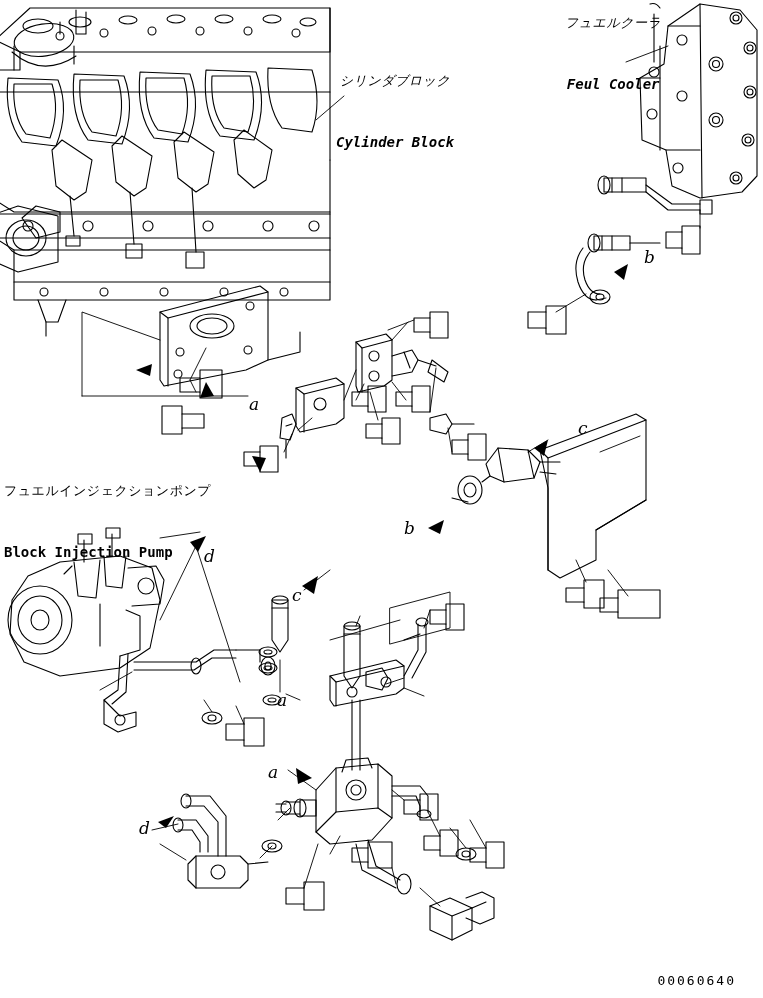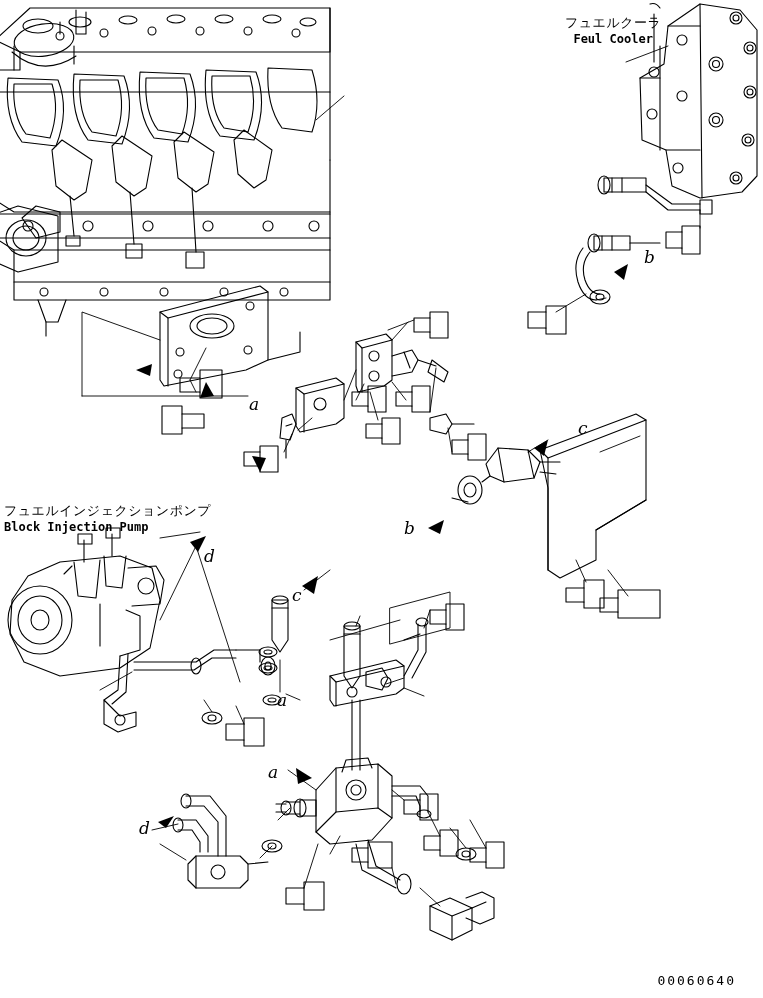--- a/index.html
+++ b/index.html
@@ -5,22 +5,22 @@
   html, body { margin:0; padding:0; background:#ffffff; }
   body {
     width:763px; height:998px; position:relative; overflow:hidden;
     font-family:"Liberation Sans", sans-serif; color:#000;
   }
   #sheet { position:absolute; inset:0; }
   svg.art { position:absolute; left:0; top:0; width:763px; height:998px; }
 
   .lbl { position:absolute; white-space:nowrap; }
   .lbl .jp { font-size:13px; letter-spacing:0.5px; font-family:"DejaVu Sans", sans-serif; }
-  .lbl .en { font-size:12px; font-family:"DejaVu Sans Mono", monospace; font-weight:bold; letter-spacing:0px; }
-  .lbl.center { text-align:center; }
+  .lbl .en { font-size:14px; font-family:"DejaVu Sans Mono", monospace; font-weight:bold; letter-spacing:0px;margin-top:44px; }
+  .lbl.center { text-align:center;font-style:italic; }
 
   .callout { position:absolute; font-family:"DejaVu Serif", serif; font-style:italic; font-size:17px; }
 
   .partno {
     position:absolute; right:27px; bottom:10px;
     font-family:"DejaVu Sans Mono", monospace; font-size:13px; letter-spacing:2px;
   }
 </style>
 </head>
 <body>
@@ -464,27 +464,31 @@
         <path d="M206 536 L 190 542 L 198 552 Z"></path>
         <path d="M296 768 L 312 778 L 298 784 Z"></path>
         <path d="M158 822 L 174 816 L 166 828 Z"></path>
         <path d="M628 264 L 614 272 L 624 280 Z"></path>
         <path d="M428 528 L 444 520 L 440 534 Z"></path>
         <path d="M548 440 L 534 448 L 544 456 Z"></path>
       </g>
     </g>
   </svg>
 
+  <div class="lbl center" style="left:336px; top:72px;">
+    <div class="jp">シリンダブロック</div>
+    <div class="en">Cylinder Block</div>
+  </div>
 
   <div class="lbl center" style="left:565px; top:14px;">
     <div class="jp">フュエルクーラ</div>
     <div class="en">Feul Cooler</div>
   </div>
 
-  <div class="lbl" style="left:4px; top:502px;">
+  <div class="lbl" style="left:4px; top:482px;">
     <div class="jp">フュエルインジェクションポンプ</div>
     <div class="en">Block Injection Pump</div>
   </div>
 
   <div class="callout" style="left:249px; top:394px;">a</div>
   <div class="callout" style="left:277px; top:690px;">a</div>
   <div class="callout" style="left:268px; top:762px;">a</div>
   <div class="callout" style="left:644px; top:247px;">b</div>
   <div class="callout" style="left:404px; top:518px;">b</div>
   <div class="callout" style="left:578px; top:418px;">c</div>

